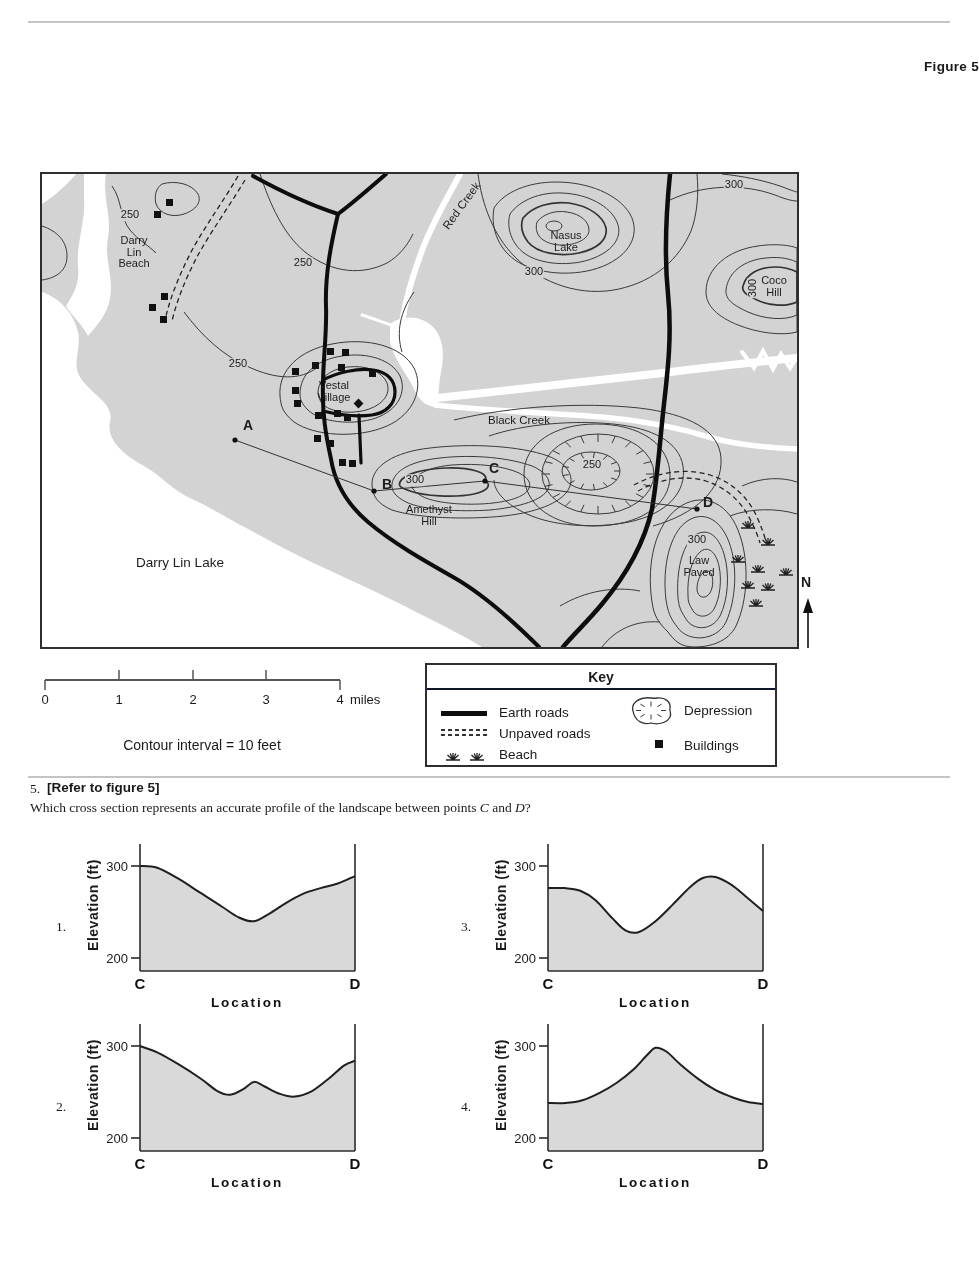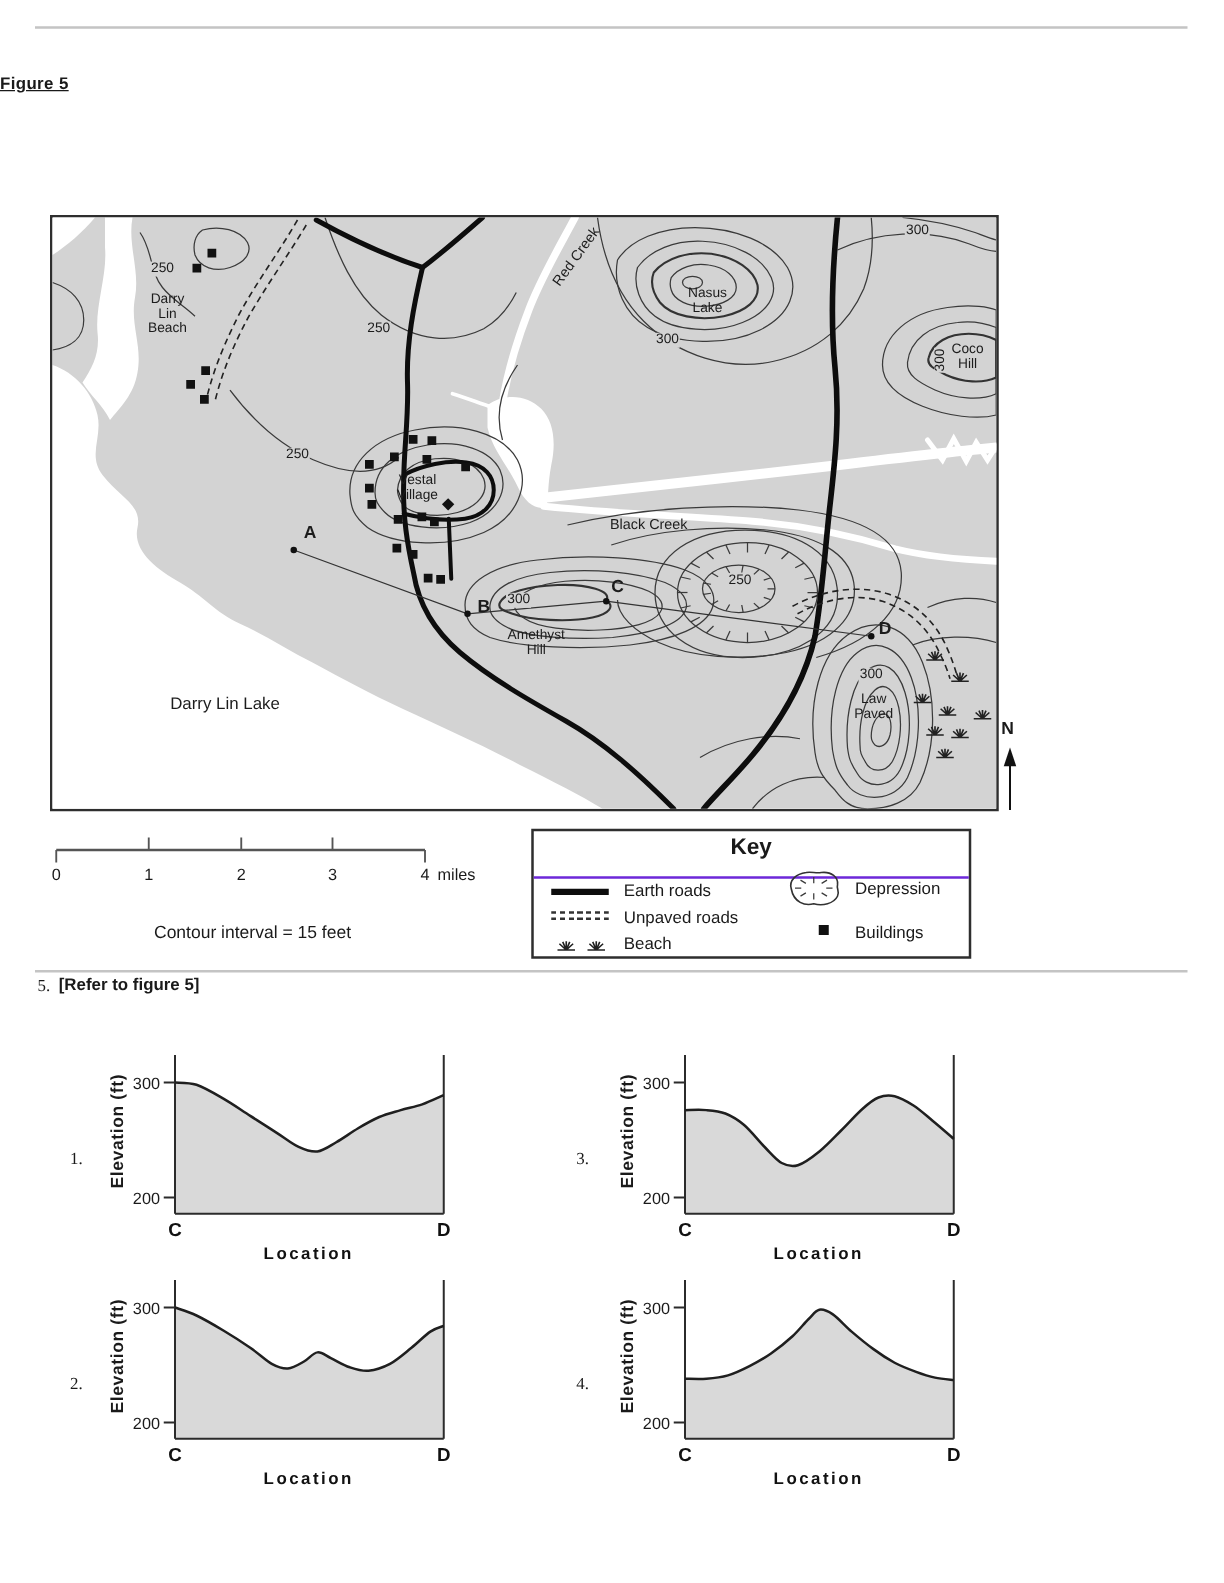--- a/index.html
+++ b/index.html
@@ -1,22 +1,22 @@
 <!DOCTYPE html>
 <html><head>
 <meta charset="utf-8">
 <style>
   html,body{margin:0;padding:0;background:#fff;}
   #page{position:relative;width:979px;height:1266px;background:#fff;overflow:hidden;
         font-family:"Liberation Sans",sans-serif;color:#1a1a1a;}
   .abs{position:absolute;}
   .rule{position:absolute;left:28px;width:922px;height:2px;background:#c4c4c4;}
   .serif{font-family:"Liberation Serif",serif;}
-  .fig-title{position:absolute;left:0;top:59px;width:979px;text-align:left;
-             font-weight:bold;font-size:13.5px;letter-spacing:.3px;text-decoration:underline;}
+  .fig-title{position:absolute;left:0;top:59px;width:979px;text-align:right;
+             font-weight:bold;font-size:13.5px;letter-spacing:.3px;}
   .intro{position:absolute;left:30px;top:109px;width:884px;font-size:13.5px;line-height:19.5px;}
   
   #map{position:absolute;left:40px;top:172px;width:755px;height:473px;
        border:2px solid #2e2e2e;background:#fff;}
   #map svg{position:absolute;left:0;top:0;}
   .maplab{position:absolute;transform:translate(-50%,-50%);font-size:11px;line-height:11.5px;
           color:#1c1c1c;text-align:center;white-space:pre-line;}
   .cval{background:#d3d3d3;padding:0 1px;font-size:11px;}
   .ptlab{font-weight:bold;font-size:14px;background:transparent;}
   .lakename{font-size:13.5px;}
@@ -29,22 +29,22 @@
   .bld{fill:#111;}
   .hach line{stroke:#3a3a3a;stroke-width:1;}
   
   .north-n{position:absolute;left:801px;top:574px;font-size:14px;font-weight:bold;}
   
   .sb-text{font:13px "Liberation Sans",sans-serif;fill:#1a1a1a;}
   .contour-note{position:absolute;left:202px;top:737px;transform:translateX(-50%);
                 font-size:14px;}
   #keybox{position:absolute;left:425px;top:663px;width:352px;height:104px;
           border:2px solid #2e2e2e;box-sizing:border-box;}
-  #key-title{position:absolute;left:0;top:0;width:100%;height:38px;border-bottom:2px solid #6d28d9;
-             box-sizing:border-box;text-align:center;font-weight:bold;font-size:18px;line-height:24px;}
+  #key-title{position:absolute;left:0;top:0;width:100%;height:25px;border-bottom:2px solid #0f172a;
+             box-sizing:border-box;text-align:center;font-weight:bold;font-size:14px;line-height:24px;}
   .keytext{position:absolute;font-size:13.5px;}
   .key-paved{position:absolute;left:14px;top:46px;width:46px;height:5px;background:#0d0d0d;}
   .key-unpaved{position:absolute;left:14px;top:64px;width:46px;height:8px;}
   .key-unpaved:before,.key-unpaved:after{content:"";position:absolute;left:0;width:46px;height:2px;
       background:repeating-linear-gradient(90deg,#333 0 4px,transparent 4px 7px);}
   .key-unpaved:before{top:0;} .key-unpaved:after{top:5px;}
   .key-bld{position:absolute;left:228px;top:75px;width:8px;height:8px;background:#111;}
   
   .qnum{position:absolute;left:30px;top:781px;font-size:13.5px;}
   .qref{position:absolute;left:47px;top:780px;font-weight:bold;font-size:13.5px;}
@@ -288,21 +288,21 @@
     <line x1="153" y1="12" x2="153" y2="2" stroke="#555" stroke-width="1.5"></line>
     <line x1="226" y1="12" x2="226" y2="2" stroke="#555" stroke-width="1.5"></line>
     <line x1="300" y1="12" x2="300" y2="22" stroke="#555" stroke-width="1.5"></line>
     <text class="sb-text" x="5" y="36" text-anchor="middle">0</text>
     <text class="sb-text" x="79" y="36" text-anchor="middle">1</text>
     <text class="sb-text" x="153" y="36" text-anchor="middle">2</text>
     <text class="sb-text" x="226" y="36" text-anchor="middle">3</text>
     <text class="sb-text" x="300" y="36" text-anchor="middle">4</text>
     <text class="sb-text" x="310" y="36" text-anchor="start">miles</text>
   </svg>
-  <span class="contour-note">Contour interval = 15 feet</span>
+  <span class="contour-note">Contour interval = 10 feet</span>
 
   <div id="keybox">
     <div id="key-title">Key</div>
     <div class="key-paved"></div>
     <span class="keytext" style="left:72px;top:40px">Earth roads</span>
     <div class="key-unpaved"></div>
     <span class="keytext" style="left:72px;top:61px">Unpaved roads</span>
     <svg class="abs" style="left:12px;top:80px" width="56" height="20">
       <use href="#swampsym" x="14" y="15"></use>
         <use href="#swampsym" x="38" y="15"></use>
@@ -322,20 +322,21 @@
         </g>
     </svg>
     <span class="keytext" style="left:257px;top:38px">Depression</span>
     <div class="key-bld"></div>
     <span class="keytext" style="left:257px;top:73px">Buildings</span>
   </div>
 
   <div class="rule" style="top:776px"></div>
   <span class="qnum serif">5.</span>
   <span class="qref">[Refer to figure 5]</span>
+  <p class="qtext serif" style="margin:0">Which cross section represents an accurate profile of the landscape between points <i>C</i> and <i>D</i>?</p>
 
   <span class="chart-num serif" style="left:56px;top:919px">1.</span>
   <span class="ylab" style="left:93px;top:905px">Elevation (ft)</span>
   <svg class="chart" style="left:94px;top:840px" width="280" height="172">
     <path class="cfill" d="M 46.0,26.0 C 48.9,26.3 56.8,25.7 63.2,27.8 C 69.7,30.0 77.5,34.7 84.7,38.9 C 91.9,43.0 99.0,48.1 106.2,52.7 C 113.4,57.3 121.3,62.3 127.7,66.5 C 134.2,70.6 139.5,75.1 144.9,77.5 C 150.3,80.0 154.9,81.8 159.9,81.2 C 165.0,80.6 169.6,76.9 175.0,73.8 C 180.4,70.8 186.5,66.2 192.2,62.8 C 197.9,59.4 203.7,56.1 209.4,53.6 C 215.1,51.1 220.9,49.8 226.6,48.1 C 232.3,46.4 238.1,45.5 243.8,43.5 C 249.5,41.5 258.1,37.3 261.0,36.1 L 261,131 L 46,131 Z"></path>
     <line class="ax" x1="46" y1="4" x2="46" y2="131"></line>
       <line class="ax" x1="261" y1="4" x2="261" y2="131"></line>
     <line class="ax" x1="46" y1="131" x2="261" y2="131"></line>
     <line class="ax" x1="37" y1="26" x2="46" y2="26"></line>
       <line class="ax" x1="37" y1="118" x2="46" y2="118"></line>

